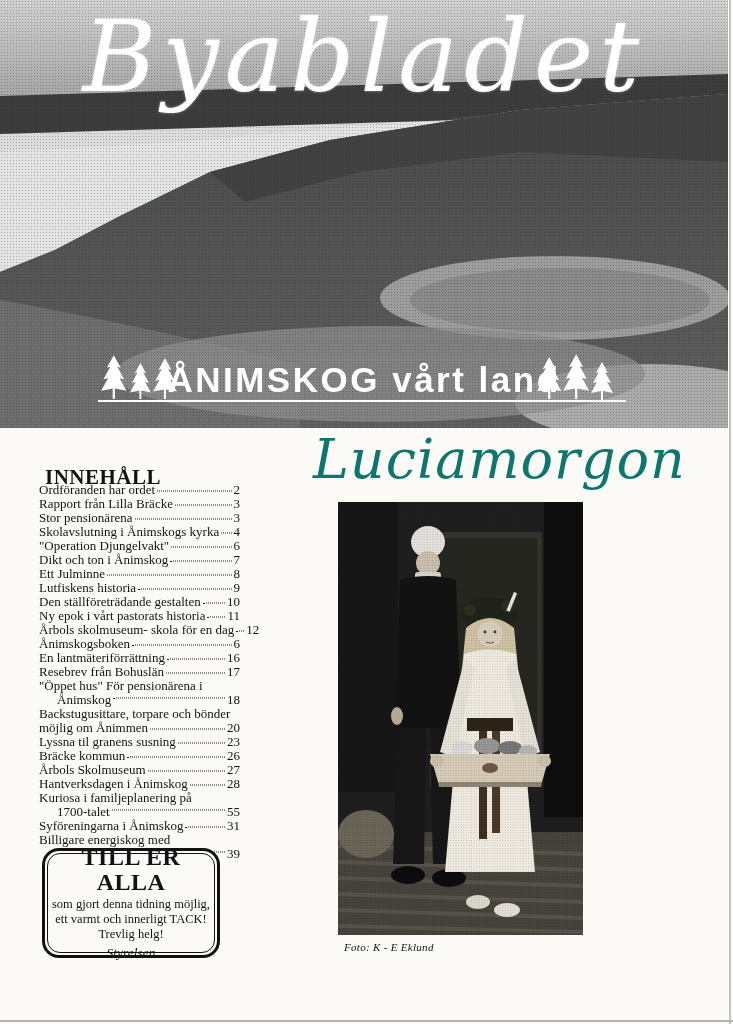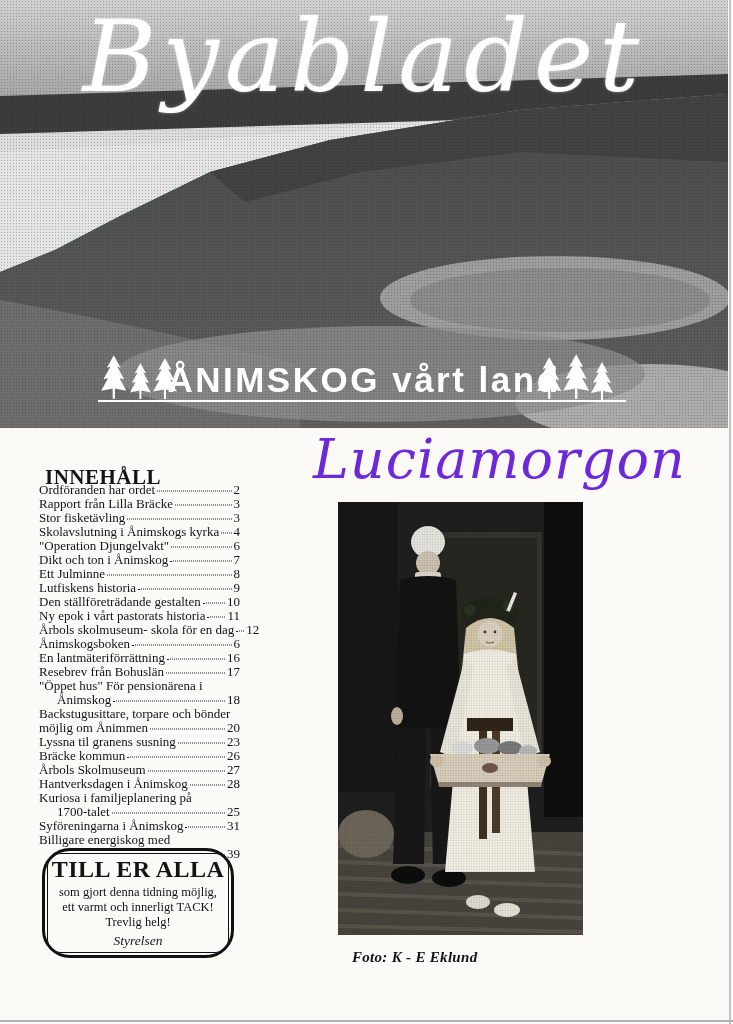--- a/index.html
+++ b/index.html
@@ -33,45 +33,45 @@
     font-family:"Liberation Sans","DejaVu Sans",sans-serif;
     font-weight:bold;letter-spacing:2.5px;
   }
   
   .issue{position:absolute;left:39px;top:430px;margin:0;
     font-size:27px;font-weight:bold;letter-spacing:.5px;line-height:1;}
   .toc-title{position:absolute;left:39px;top:461px;margin:6px;
     font-size:21px;font-weight:bold;letter-spacing:.5px;line-height:1;}
   .toc{position:absolute;left:39px;top:483px;width:201px;}
   .toc-line{display:flex;align-items:baseline;font-size:13px;line-height:14px;height:14px;white-space:nowrap;}
-  .toc-line.indent{padding-left:18px;}
+  .toc-line.indent{padding-left:18px;align-items:center;}
   .toc-label{flex:0 0 auto;}
   .toc-dots{flex:1 1 auto;border-bottom:1.6px dotted #1b1b1b;margin:0 2px;transform:translateY(-2.5px);min-width:8px;}
   .toc-page{flex:0 0 auto;text-align:right;}
   
-  .thanks-box{position:absolute;left:42px;top:848px;width:192px;height:110px;
-    border:3px solid #111;border-radius:28px;background:#fbfaf7;box-sizing:border-box;}
+  .thanks-box{position:absolute;left:42px;top:848px;width:178px;height:110px;
+    border:3px solid #111;border-radius:17px;background:#fbfaf7;box-sizing:border-box;}
   .thanks-inner{position:absolute;inset:2px;border:1.5px solid #111;border-radius:13px;
     display:flex;flex-direction:column;justify-content:center;align-items:center;
     text-align:center;padding:2px 3px;box-sizing:border-box;}
   .thanks-title{font-size:24px;font-weight:bold;line-height:1.05;letter-spacing:.5px;margin:0 0 2px 0;}
   .thanks-line{font-size:12.5px;line-height:15px;margin:0;white-space:nowrap;}
   .thanks-sign{font-size:13.5px;font-style:italic;margin-top:3px;}
   
   .feature-title{position:absolute;left:313px;top:428px;width:310px;margin:0;
     text-align:center;
     font-family:"DejaVu Serif","Liberation Serif",serif;
     font-style:italic;font-weight:500;
-    font-size:54px;line-height:1.2;color:#6d28d9;letter-spacing:1px;}
+    font-size:54px;line-height:1.2;color:#0f766e;letter-spacing:1px;}
   .lucia-photo{position:absolute;left:338px;top:502px;width:245px;height:433px;margin:0;
     overflow:hidden;background:#1e1e1e;}
   .lucia-photo svg{display:block;}
   .lucia-photo .halftone{background-size:2.6px 2.6px;background-image:radial-gradient(rgba(10,10,10,.22) 26%, rgba(0,0,0,0) 27%);}
-  .photo-caption{position:absolute;left:344px;top:941px;margin:8px;
-    font-size:15px;font-weight:bold;font-style:italic;letter-spacing:.3px;}
+  .photo-caption{position:absolute;left:344px;top:941px;margin:0;
+    font-size:11px;font-weight:normal;font-style:italic;letter-spacing:.3px;}
   
   .scan-edge-right{position:absolute;left:729px;top:0;width:2px;height:1024px;background:#c3c3c3;}
   .scan-edge-bottom{position:absolute;left:0;top:1020px;width:733px;height:2px;background:#b3b3b3;}
 </style>
 </head>
 <body>
 
 <div class="page">
 
   <header class="cover-photo">
@@ -133,21 +133,21 @@
         <span class="toc-label">Ordföranden har ordet</span>
         <span class="toc-dots"></span>
         <span class="toc-page">2</span>
       </div>
       <div class="toc-line">
         <span class="toc-label">Rapport från Lilla Bräcke</span>
         <span class="toc-dots"></span>
         <span class="toc-page">3</span>
       </div>
       <div class="toc-line">
-        <span class="toc-label">Stor fisketävling</span>
+        <span class="toc-label">Stor pensionärena</span>
         <span class="toc-dots"></span>
         <span class="toc-page">3</span>
       </div>
       <div class="toc-line">
         <span class="toc-label">Skolavslutning i Ånimskogs kyrka</span>
         <span class="toc-dots"></span>
         <span class="toc-page">4</span>
       </div>
       <div class="toc-line">
         <span class="toc-label">"Operation Djungelvakt"</span>
@@ -234,21 +234,21 @@
         <span class="toc-label">Hantverksdagen i Ånimskog</span>
         <span class="toc-dots"></span>
         <span class="toc-page">28</span>
       </div>
       <div class="toc-line">
         <span class="toc-label">Kuriosa i familjeplanering på</span>
       </div>
       <div class="toc-line indent">
         <span class="toc-label">1700-talet</span>
         <span class="toc-dots"></span>
-        <span class="toc-page">25</span>
+        <span class="toc-page">55</span>
       </div>
       <div class="toc-line">
         <span class="toc-label">Syföreningarna i Ånimskog</span>
         <span class="toc-dots"></span>
         <span class="toc-page">31</span>
       </div>
       <div class="toc-line">
         <span class="toc-label">Billigare energiskog med</span>
       </div>
       <div class="toc-line indent">

